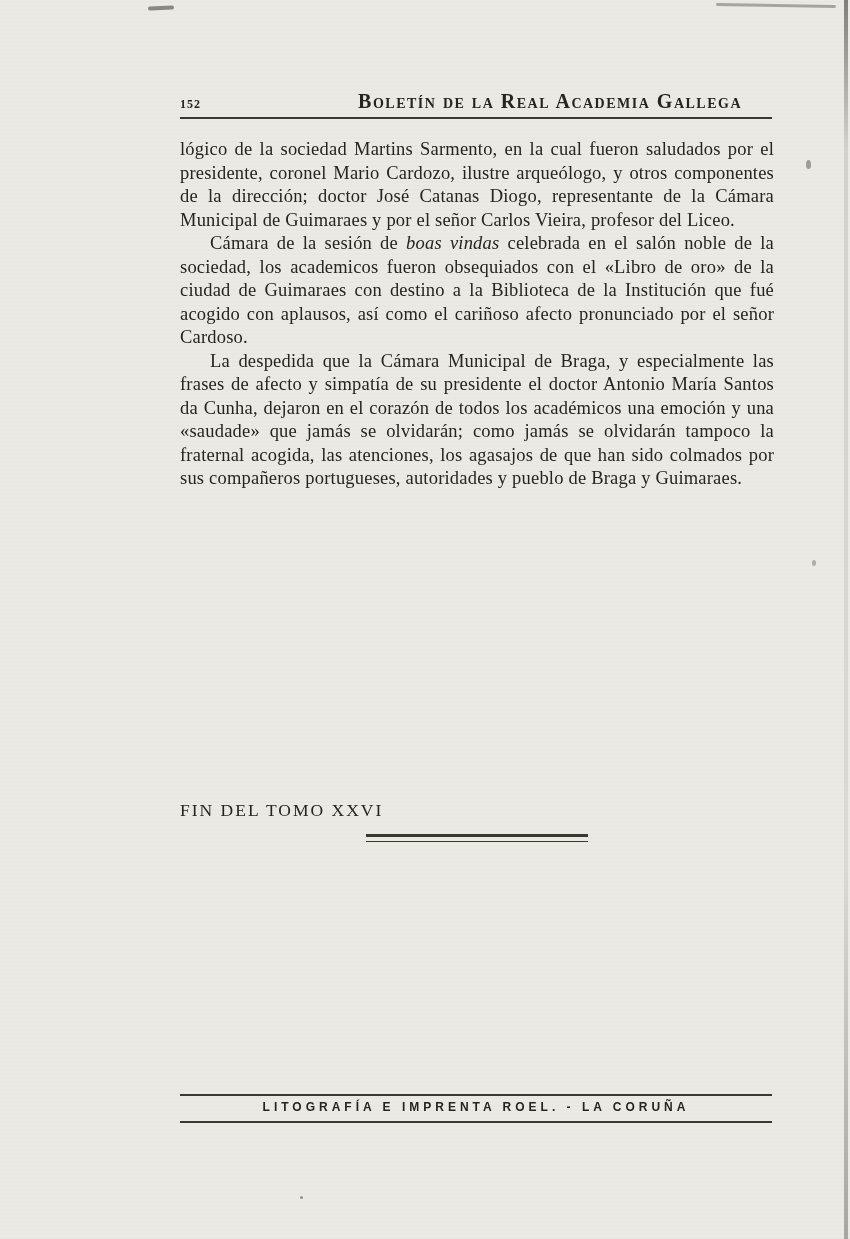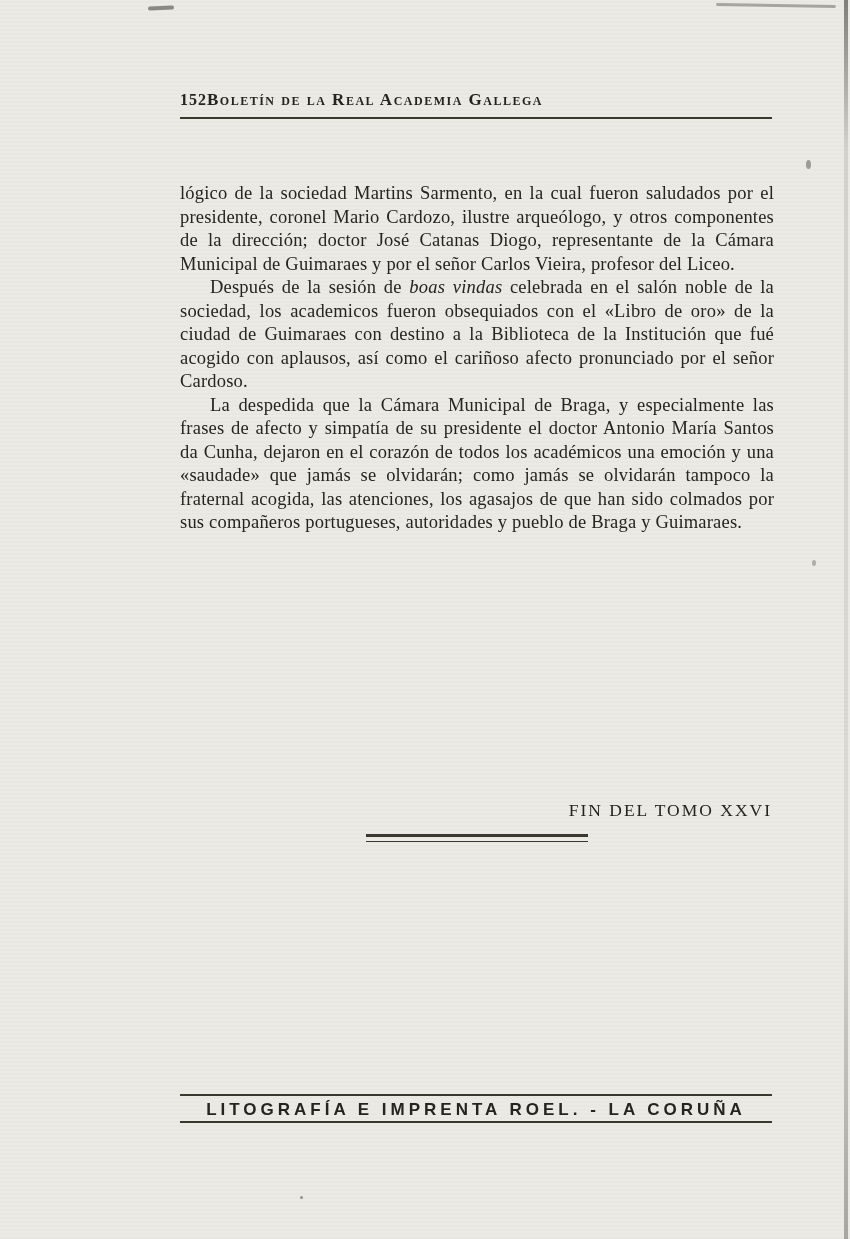--- a/index.html
+++ b/index.html
@@ -39,73 +39,72 @@
   .speck1{position:absolute; left:806px; top:160px; width:5px; height:9px; background:rgba(40,40,35,.4); border-radius:50%;}
   .speck2{position:absolute; left:812px; top:560px; width:4px; height:6px; background:rgba(40,40,35,.3); border-radius:50%;}
   .speck3{position:absolute; left:300px; top:1196px; width:3px; height:3px; background:rgba(40,40,35,.45); border-radius:50%;}
 
   
   .header{
     position:absolute; left:180px; top:90px; width:592px;
     display:flex; align-items:baseline;
   }
   .page-number{
-    font-size:16px; font-weight:bold; letter-spacing:1px;
+    font-size:12px; font-weight:bold; letter-spacing:1px;
   }
   .header-title{
-    flex:1; text-align:left;
+    flex:1; text-align:right;
     font-variant:small-caps;
     font-weight:bold;
-    font-size:17px;
+    font-size:20px;
     letter-spacing:1.5px;
     padding-right:30px;
   }
   .header-rule{
     position:absolute; left:180px; top:117px; width:592px; height:2px;
     background:var(--rule);
   }
 
   
   .body-text{
     position:absolute; left:180px; top:138px; width:594px;
     font-size:18.5px;
     line-height:23.5px;
     text-align:justify;
     letter-spacing:.2px;
-    margin-top:44px;
   }
   .body-text p{margin:0;}
   .body-text p.indent{text-indent:30px;}
   .body-text em{}
 
   
   .end-note{
     position:absolute; left:180px; top:800px; width:592px;
-    text-align:right;
+    text-align:left;
     font-size:17.5px;
     letter-spacing:2px;
     font-variant:small-caps;
     text-transform:uppercase;
   }
   .end-rules{
     position:absolute; left:366px; top:834px; width:222px;
   }
   .end-rule-thick{height:3px; background:var(--rule); margin-bottom:4px;}
   .end-rule-thin{height:1px; background:var(--rule);}
 
   
   .footer-rule-top{
     position:absolute; left:180px; top:1094px; width:592px; height:2px;
     background:var(--rule);
   }
   .footer-text{
     position:absolute; left:180px; top:1100px; width:592px;
     text-align:center;
     font-family:"Liberation Sans","DejaVu Sans",sans-serif;
-    font-size:17px;
+    font-size:12px;
     font-weight:bold;
     letter-spacing:4px;
   }
   .footer-rule-bottom{
     position:absolute; left:180px; top:1121px; width:592px; height:2px;
     background:var(--rule);
   }
 </style>
 </head>
 <body>
@@ -120,21 +119,21 @@
   <div class="speck3"></div>
 
   <div class="header">
     <span class="page-number">152</span>
     <span class="header-title">Boletín de la Real Academia Gallega</span>
   </div>
   <div class="header-rule"></div>
 
   <div class="body-text">
       <p class=""><span>lógico de la sociedad Martins Sarmento, en la cual fueron saludados por el presidente, coronel Mario Cardozo, ilustre arqueólogo, y otros componentes de la dirección; doctor José Catanas Diogo, representante de la Cámara Municipal de Guimaraes y por el señor Carlos Vieira, profesor del Liceo.</span></p>
-      <p class="indent"><span>Después de la sesión de </span><em>boas vindas</em><span> celebrada en el salón noble de la sociedad, los academicos fueron obsequiados con el «Libro de oro» de la ciudad de Guimaraes con destino a la Biblioteca de la Institución que fué acogido con aplausos, así como el cariñoso afecto pronunciado por el señor Cardoso.</span></p>
+      <p class="indent"><span>Cámara de la sesión de </span><em>boas vindas</em><span> celebrada en el salón noble de la sociedad, los academicos fueron obsequiados con el «Libro de oro» de la ciudad de Guimaraes con destino a la Biblioteca de la Institución que fué acogido con aplausos, así como el cariñoso afecto pronunciado por el señor Cardoso.</span></p>
       <p class="indent"><span>La despedida que la Cámara Municipal de Braga, y especialmente las frases de afecto y simpatía de su presidente el doctor Antonio María Santos da Cunha, dejaron en el corazón de todos los académicos una emoción y una «saudade» que jamás se olvidarán; como jamás se olvidarán tampoco la fraternal acogida, las atenciones, los agasajos de que han sido colmados por sus compañeros portugueses, autoridades y pueblo de Braga y Guimaraes.</span></p>
     </div>
 
   <div class="end-note">FIN DEL TOMO XXVI</div>
   <div class="end-rules">
     <div class="end-rule-thick"></div>
     <div class="end-rule-thin"></div>
   </div>
 
   <div class="footer-rule-top"></div>

